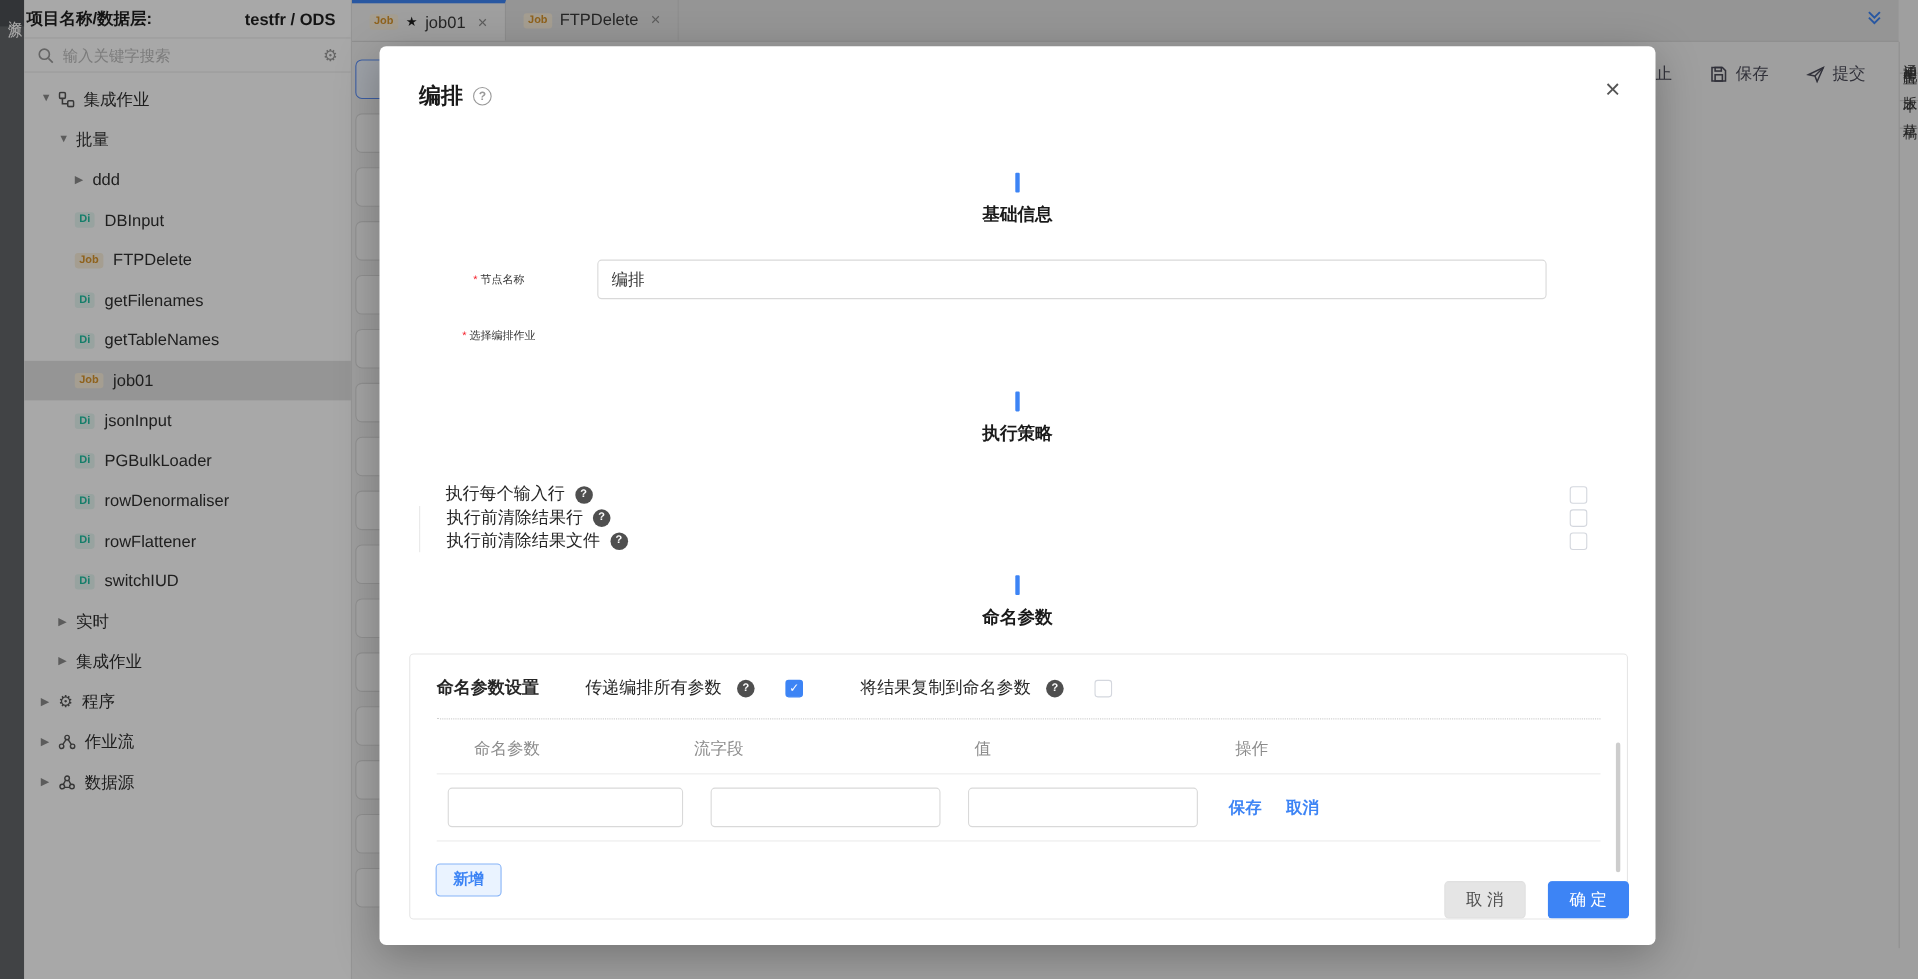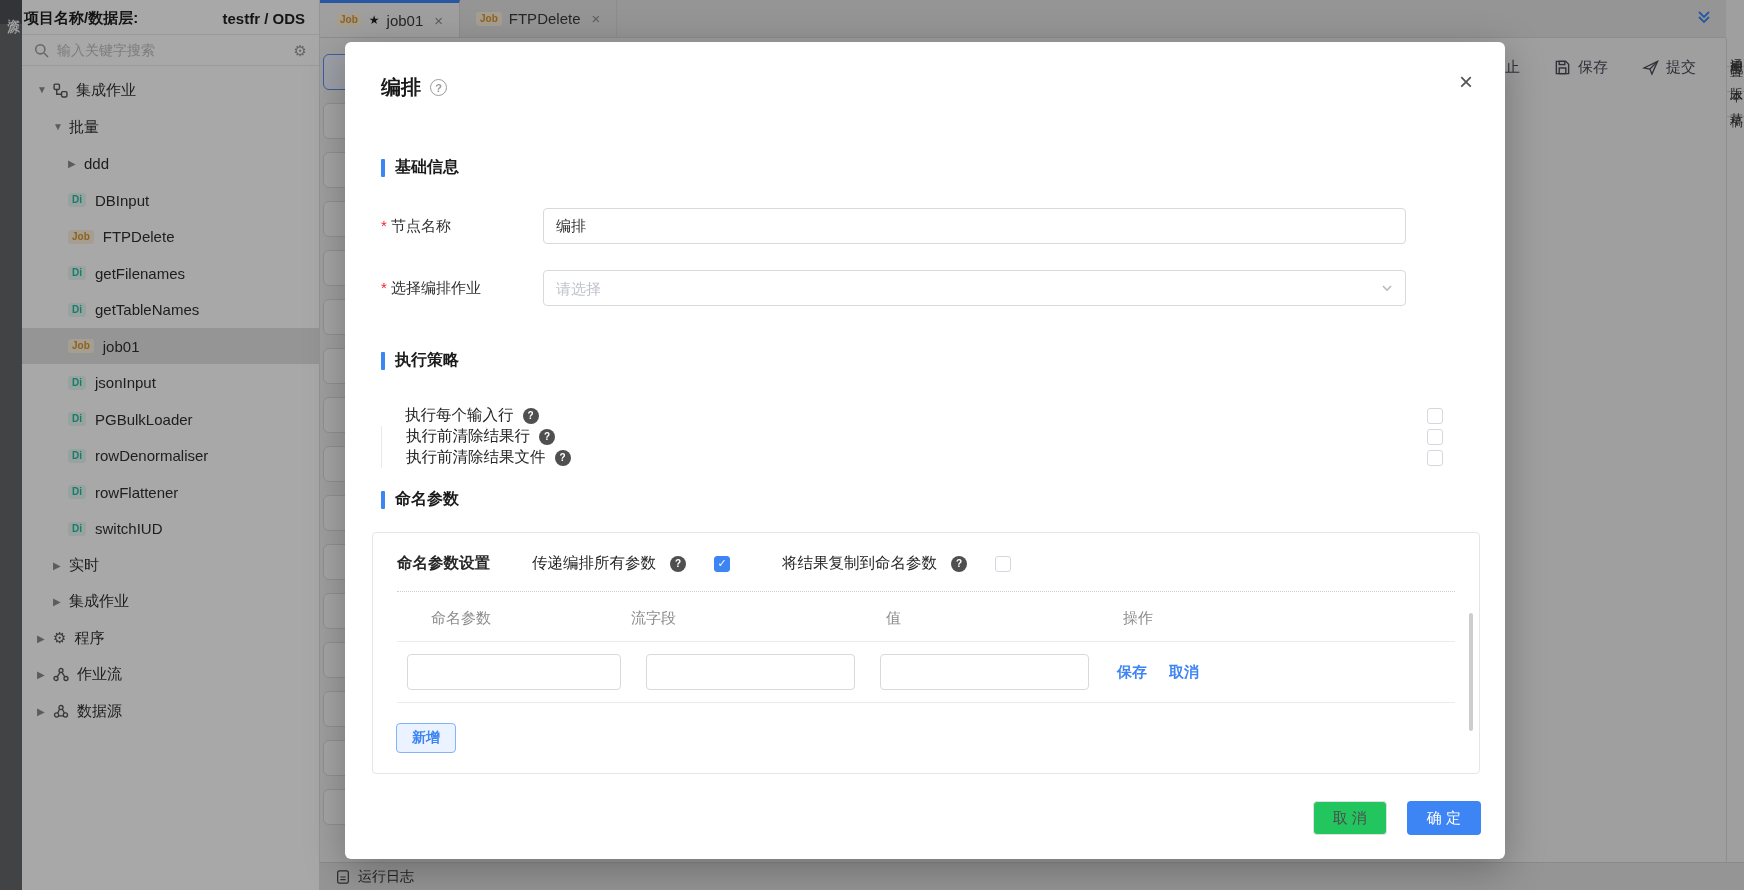--- a/index.html
+++ b/index.html
@@ -70,30 +70,30 @@
   .modal { position:absolute; left:345px; top:42px; width:1160px; height:817px; background:#fff;
     border-radius:6px; box-shadow:0 10px 40px rgba(0,0,0,.28); z-index:50; }
   .m-title-row { display:flex; align-items:center; gap:9px; padding:32px 36px 0; }
   .m-title { font-size:20px; font-weight:bold; color:#1a1a1a; }
   .m-close { position:absolute; right:32px; top:28px; font-size:24px; color:#555; cursor:pointer; line-height:1; }
   .qmark-o { width:17px; height:17px; border:1.5px solid #9a9a9a; border-radius:50%; color:#9a9a9a;
     font-size:11px; font-weight:bold; display:inline-flex; align-items:center; justify-content:center; }
   .qmark-f { width:16px; height:16px; background:#4f4f4f; border-radius:50%; color:#fff;
     font-size:10px; font-weight:bold; display:inline-flex; align-items:center; justify-content:center; flex:0 0 auto; }
 
-  .sec { display:flex; align-items:center; gap:10px; margin:0 36px; }
+  .sec { display:flex; align-items:center; gap:10px; margin:0 36px;flex-direction:column; }
   .sec-bar { width:4px; height:18px; background:#3d84f5; border-radius:1px; }
   .sec-label { font-size:16px; font-weight:bold; color:#1a1a1a; }
   .sec.basic { margin-top:56px; }
   .sec.strategy { margin-top:44px; }
   .sec.params { margin-top:42px; }
 
   .form-row { display:flex; align-items:center; margin:26px 36px 0; }
   .form-row.first { margin-top:30px; }
-  .form-label { width:145px; text-align:left; margin-right:17px; font-size:15px; color:#333; white-space:nowrap; }
+  .form-label { width:145px; text-align:center; margin-right:17px; font-size:10px; color:#333; white-space:nowrap; }
   .req::before { content:"* "; color:#f5222d; }
   .txt-input, .sel-input { width:863px; height:36px; border:1px solid #d9d9d9; border-radius:4px;
     font-size:15px; color:#333; padding:0 12px; outline:none; background:#fff; }
   .txt-input::placeholder, .sel-input::placeholder { color:#c0c4cc; }
   .sel-wrap { position:relative; width:863px; }
   .sel-wrap .sel-input { width:100%; cursor:pointer; }
   .sel-arrow { position:absolute; right:12px; top:11px; color:#b4b8bf; }
 
   .strategy-row { display:flex; margin:34px 36px 0; height:42px;flex-direction:column; }
   .strat-group { flex:1; display:flex; align-items:center; justify-content:space-between; padding:0 26px 0 24px; }
@@ -120,21 +120,21 @@
   .cell-input { height:36px; border:1px solid #d9d9d9; border-radius:4px; outline:none; background:#fff; }
   .ci-1 { width:214px; margin-right:25px; } .ci-2 { width:209px; margin-right:25px; } .ci-3 { width:209px; }
   .row-actions { display:flex; gap:22px; margin-left:28px; font-size:15px; font-weight:bold; }
   .row-actions a { color:#3d84f5; text-decoration:none; cursor:pointer; }
   .scroll-thumb { position:absolute; right:6px; top:80px; width:4px; height:118px; background:#cdcdcd; border-radius:2px; }
   .add-btn { margin-top:20px; margin-left:-1px; height:30px; padding:0 15px; font-size:14px; color:#3d84f5;
     background:#eaf3ff; border:1px solid #86b3f7; border-radius:4px; cursor:pointer; font-weight:bold; }
 
   .m-footer { position:absolute; right:24px; bottom:24px; display:flex; gap:20px; }
   .btn { height:34px; padding:0 19px; border-radius:4px; font-size:15px; cursor:pointer; border:1px solid transparent; }
-  .btn.default { background:#22c55e; border-color:#e0e0e0; color:#4d4d4d; }
+  .btn.default { background:#e5e5e5; border-color:#e0e0e0; color:#4d4d4d; }
   .btn.primary { background:#3d84f5; color:#fff; }
 </style>
 </head>
 <body>
 
 <div class="stage">
 
   <div class="left-rail">
     <div class="rail-tab">资源</div>
   </div>
@@ -319,27 +319,20 @@
         <span>提交</span>
       </div>
     </div>
 
     <div class="right-rail" id="right-rail">
         <div class="rr-item">通用配置</div>
         <div class="rr-item">版本</div>
         <div class="rr-item">草稿</div>
       </div>
 
-    <div class="bottombar">
-      <svg width="16" height="16" viewBox="0 0 18 18" fill="none" stroke="#444" stroke-width="1.4">
-        <rect x="3" y="2" width="12" height="14" rx="2"></rect>
-        <path d="M6 9 h6 M6 12 h6"></path>
-      </svg>
-      <span>运行日志</span>
-    </div>
   </div>
 
   <div class="mask"></div>
 
   <div class="modal">
     <div class="m-title-row">
       <span class="m-title">编排</span>
       <span class="qmark-o">?</span>
     </div>
     <span class="m-close">×</span>
@@ -349,26 +342,20 @@
       <span class="sec-label">基础信息</span>
     </div>
 
     <div class="form-row first">
       <div class="form-label req">节点名称</div>
       <input class="txt-input" value="编排" style="">
     </div>
 
     <div class="form-row">
       <div class="form-label req">选择编排作业</div>
-      <div class="sel-wrap">
-        <input class="sel-input" readonly="" placeholder="请选择" style="">
-        <svg class="sel-arrow" width="14" height="14" viewBox="0 0 14 14" fill="none" stroke="currentColor" stroke-width="1.6">
-          <path d="M3 5 L7 9.2 L11 5"></path>
-        </svg>
-      </div>
     </div>
 
     <div class="sec strategy">
       <span class="sec-bar"></span>
       <span class="sec-label">执行策略</span>
     </div>
 
     <div class="strategy-row" id="strategy-row">
         <div class="strat-group">
           <div class="strat-left">

